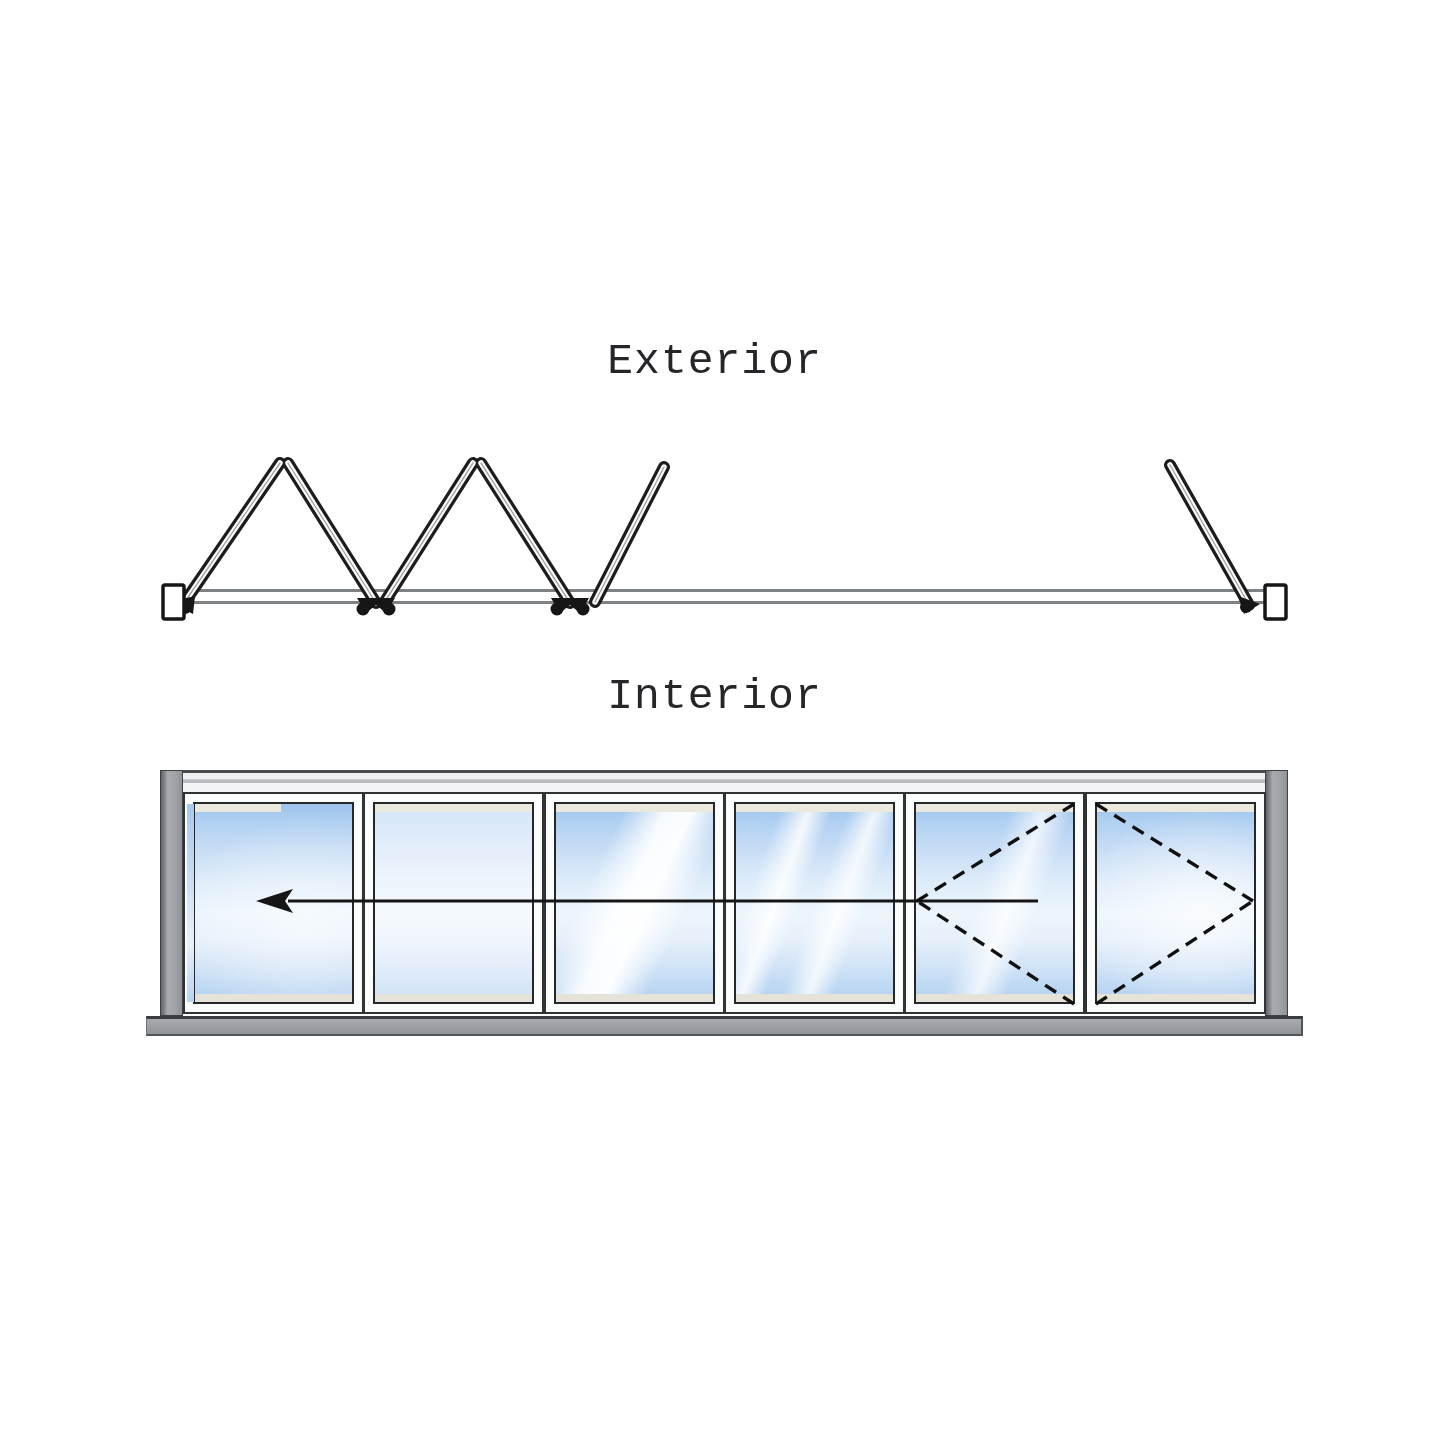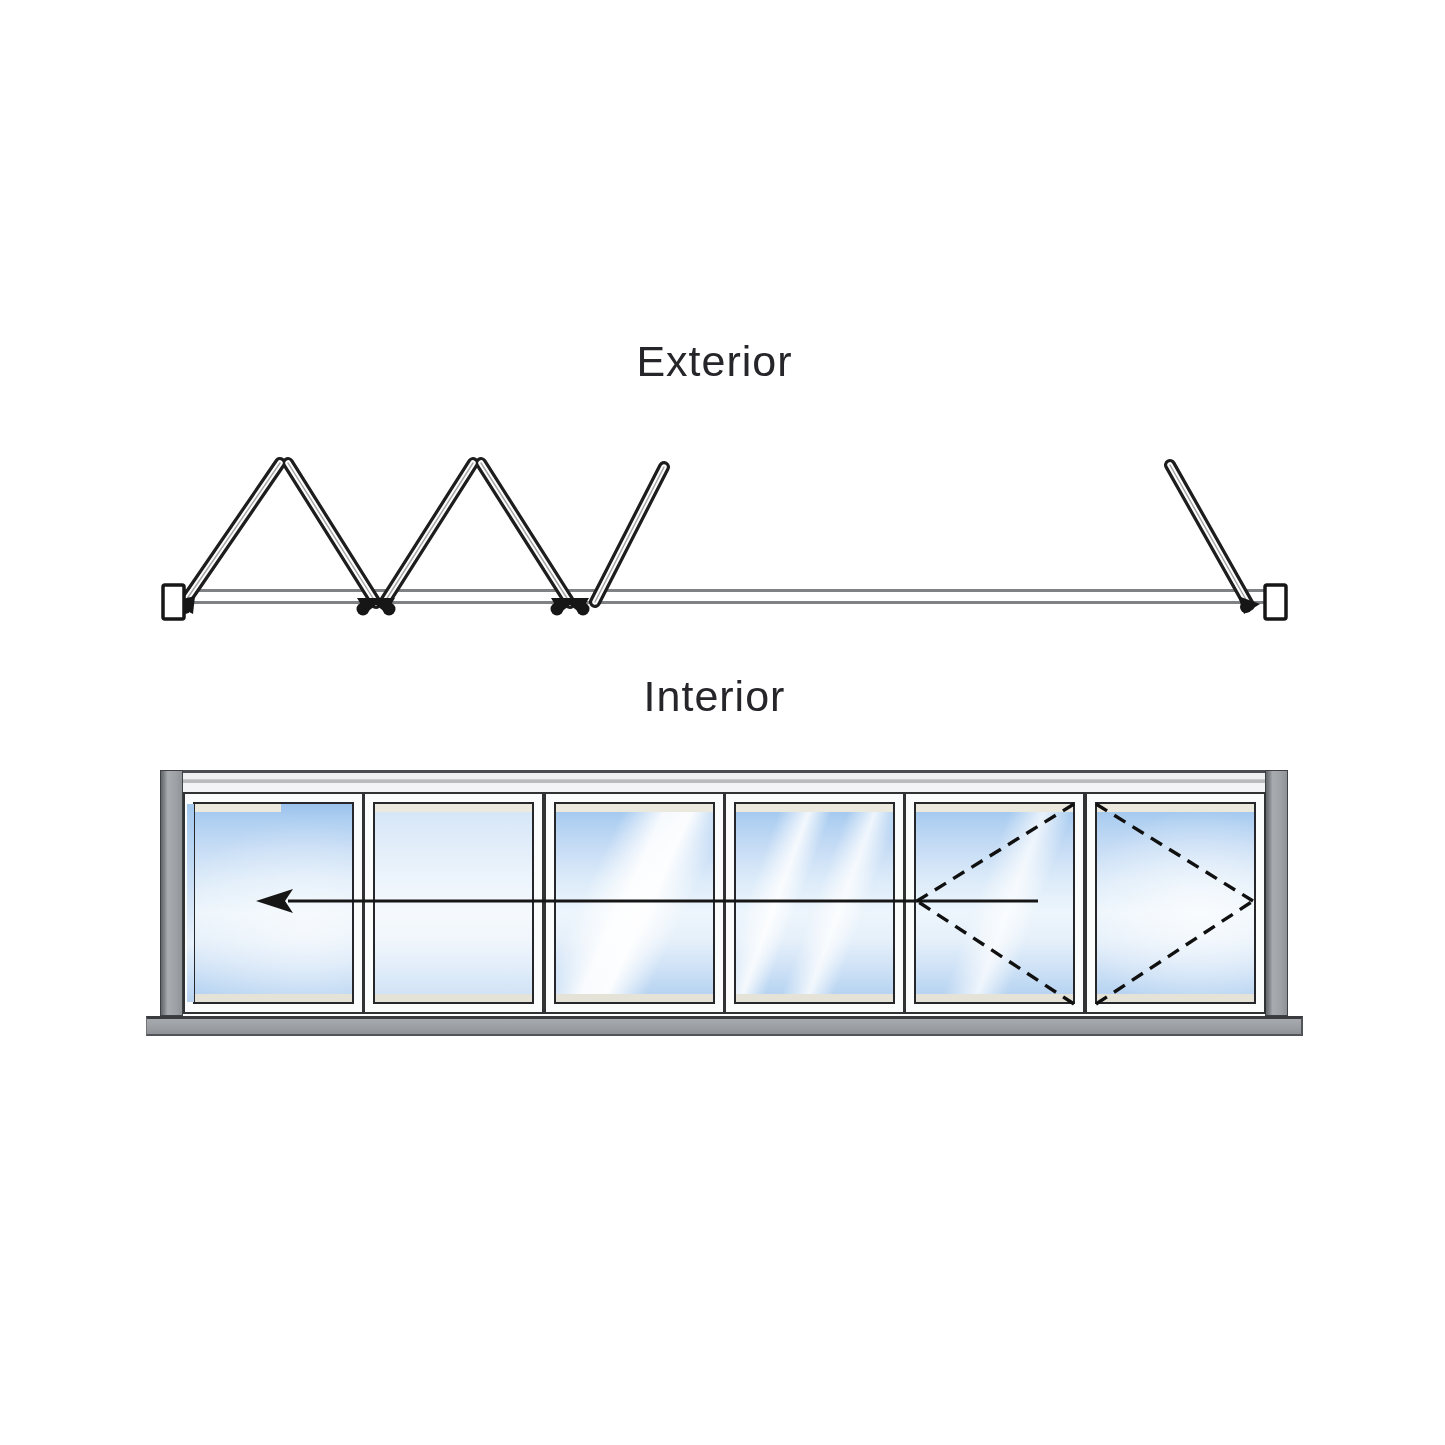--- a/index.html
+++ b/index.html
@@ -1,18 +1,18 @@
 <!DOCTYPE html>
 <html><head>
 <meta charset="utf-8">
 <style>
   html,body{margin:0;padding:0;background:#ffffff;}
   .canvas{
     position:relative;width:1445px;height:1445px;background:#ffffff;overflow:hidden;
-    font-family:Liberation Sans, sans-serif;
+    font-family:Liberation Mono, monospace;
   }
   
   .view-label{
     position:absolute;left:0;width:1445px;text-align:center;
     font-size:43px;font-weight:400;letter-spacing:1px;color:#26262a;
     transform:translateX(-8px);
   }
   #label-exterior{top:337px;}
   #label-interior{top:672px;}
   

